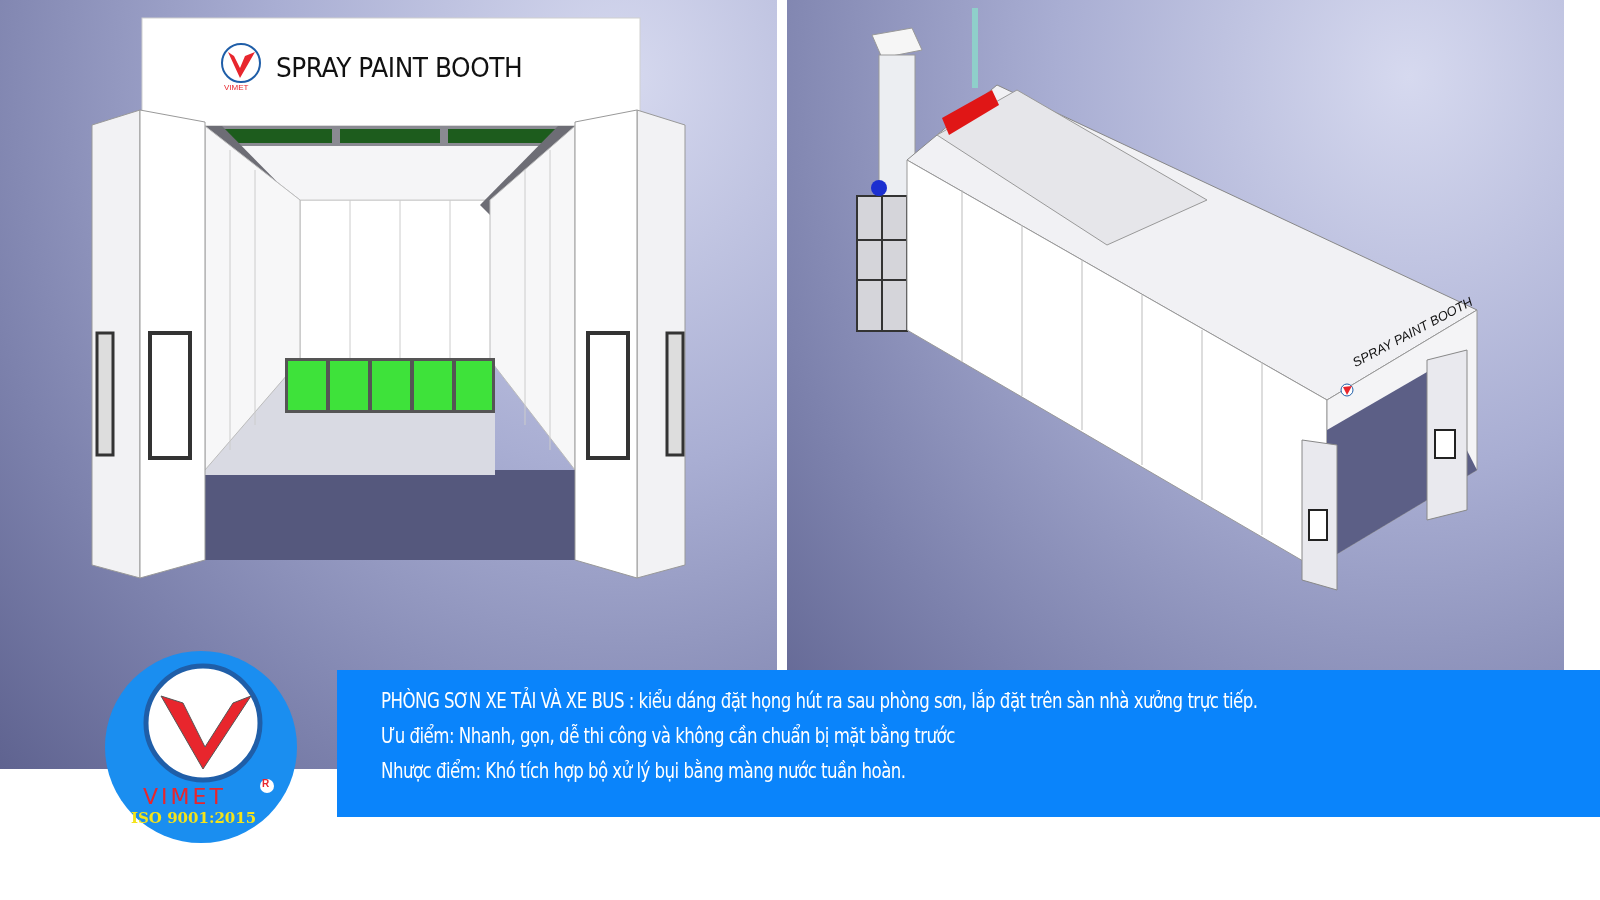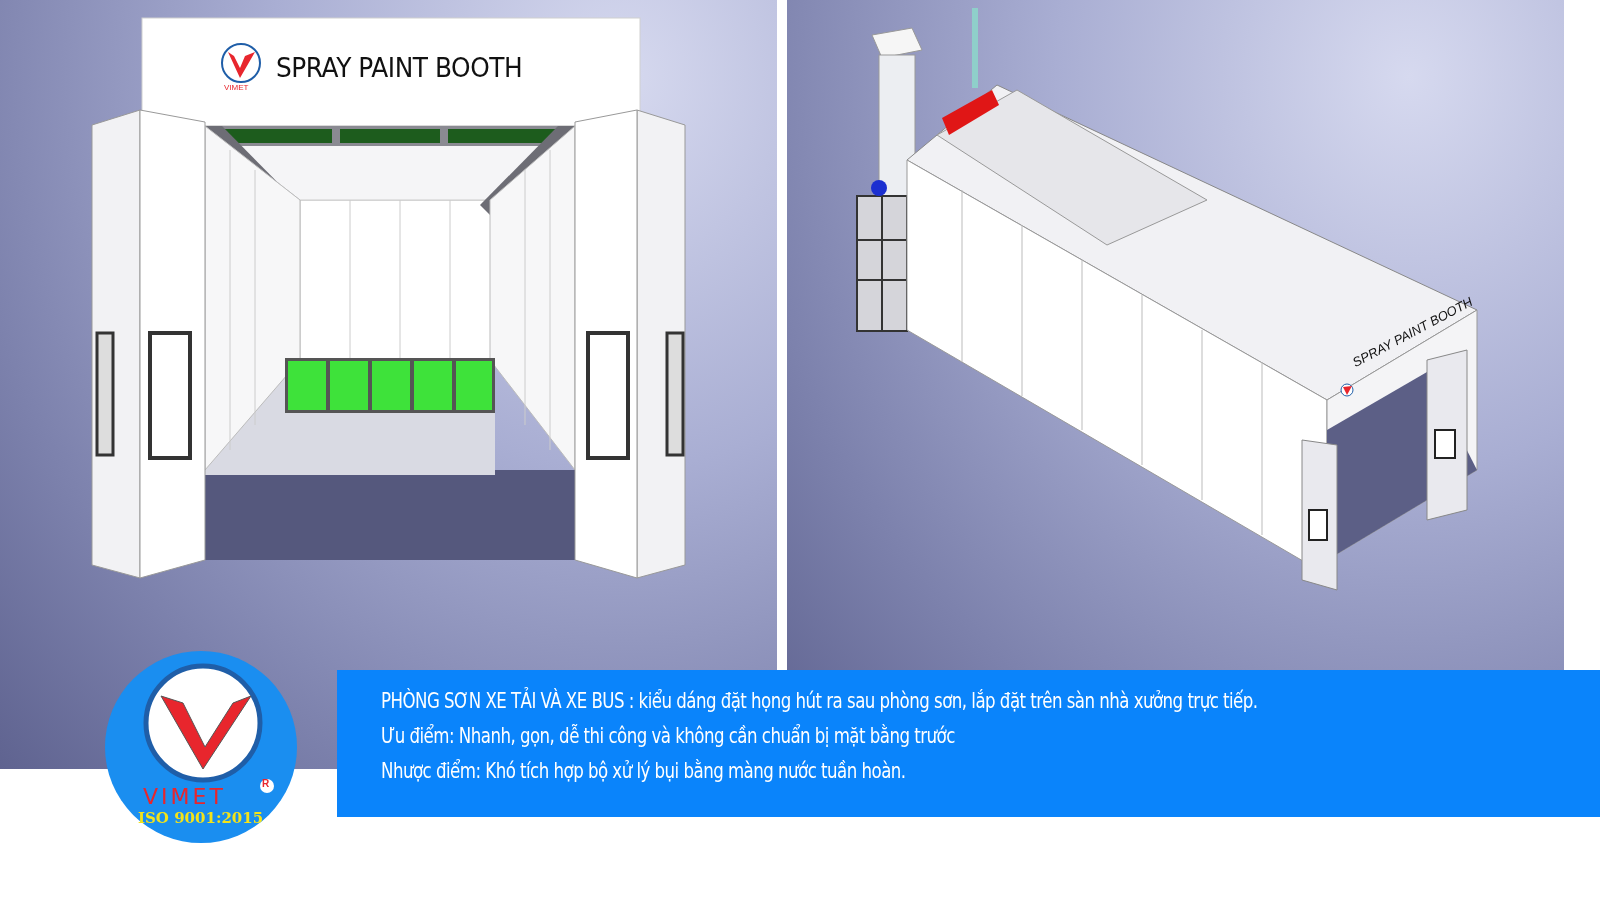--- a/index.html
+++ b/index.html
@@ -122,20 +122,20 @@
 
 <div class="logo-wrap">
   <svg width="196" height="192" viewBox="0 0 196 192">
     <circle cx="98" cy="96" r="96" fill="#1a8ef0"></circle>
     <circle cx="100" cy="72" r="57" fill="#ffffff" stroke="#1f5ea8" stroke-width="5"></circle>
     <path d="M58,45 L100,118 L148,45 L130,52 L102,96 L80,52 Z" fill="#e8262d" stroke="#555" stroke-width="1"></path>
     <circle cx="164" cy="135" r="7" fill="#fff"></circle>
   </svg>
   <div style="position:absolute;left:159px;top:127px;font-size:10px;font-weight:bold;color:#e8262d;">R</div>
   <div style="position:absolute;left:40px;top:133px;font-size:22px;color:#e8262d;letter-spacing:3px;font-family:'DejaVu Sans',sans-serif;">VIMET</div>
-  <div style="position:absolute;left:28px;top:158px;font-size:15px;font-weight:bold;color:#f3e31a;font-family:'DejaVu Serif',serif;white-space:nowrap;margin-left:7px;">ISO 9001:2015</div>
+  <div style="position:absolute;left:28px;top:158px;font-size:15px;font-weight:bold;color:#f3e31a;font-family:'DejaVu Serif',serif;white-space:nowrap;">ISO 9001:2015</div>
 </div>
 
 <div class="caption-box">
   <div>PHÒNG SƠN XE TẢI VÀ XE BUS : kiểu dáng đặt họng hút ra sau phòng sơn, lắp đặt trên sàn nhà xưởng trực tiếp.</div>
   <div>Ưu điểm: Nhanh, gọn, dễ thi công và không cần chuẩn bị mặt bằng trước</div>
   <div>Nhược điểm: Khó tích hợp bộ xử lý bụi bằng màng nước tuần hoàn.</div>
 </div>
 
 </body></html>

